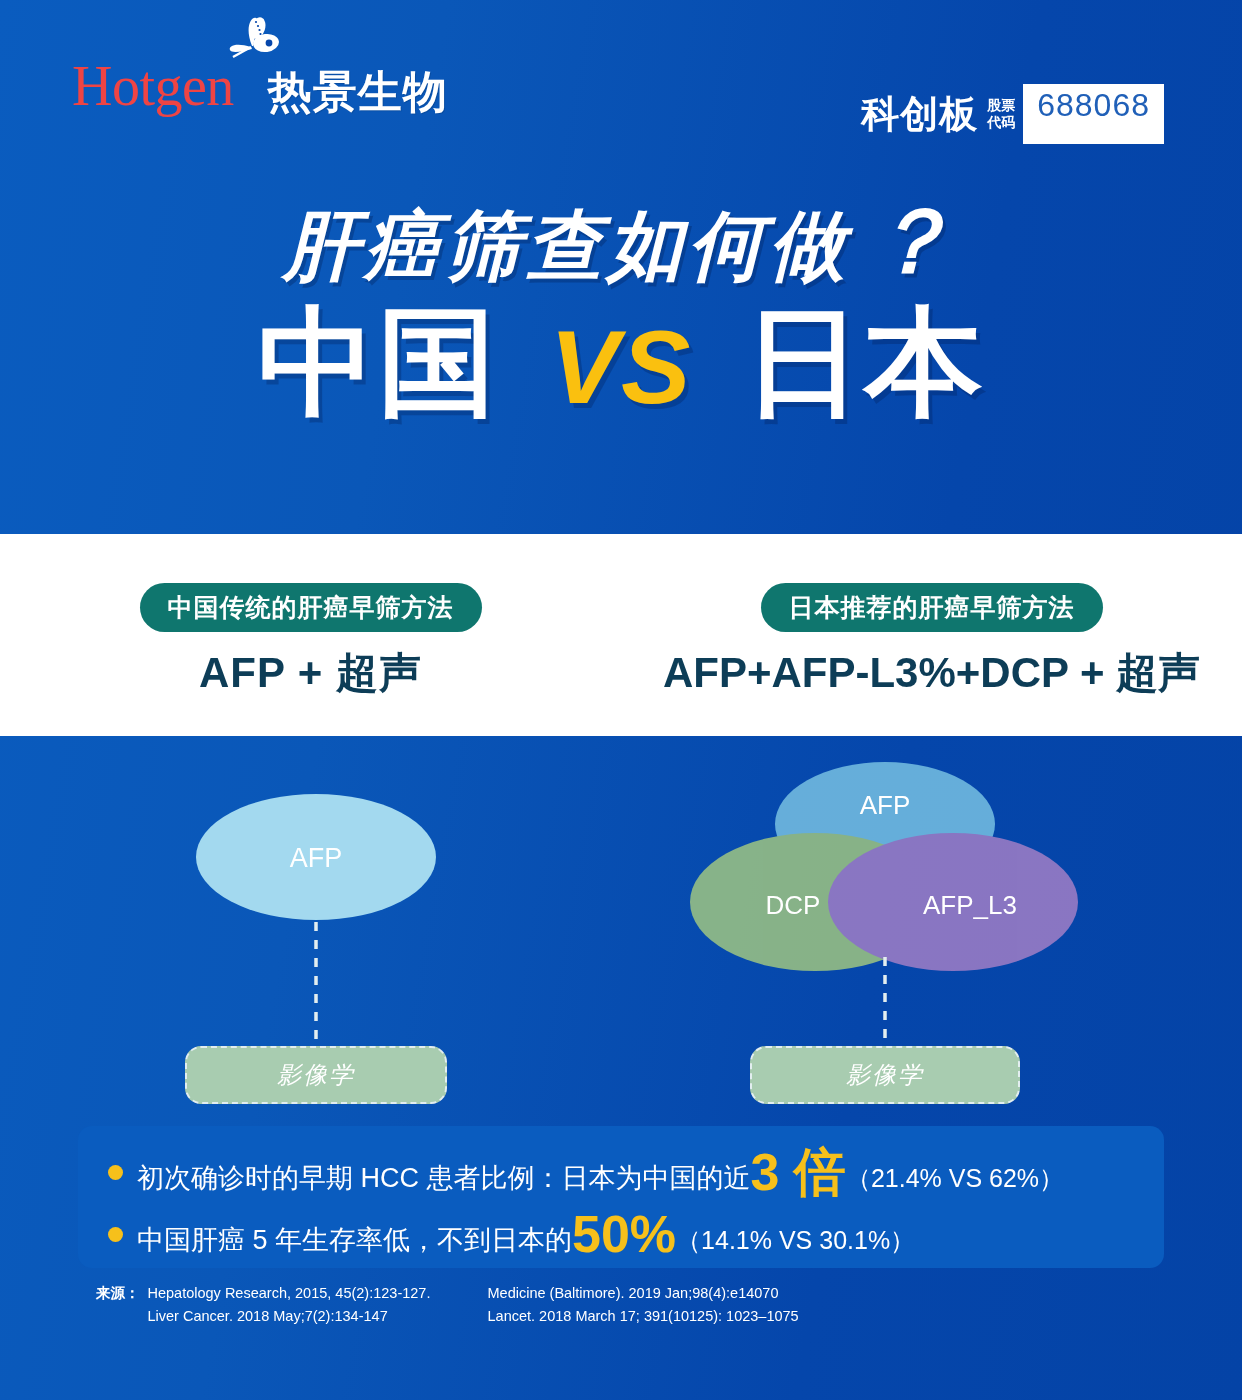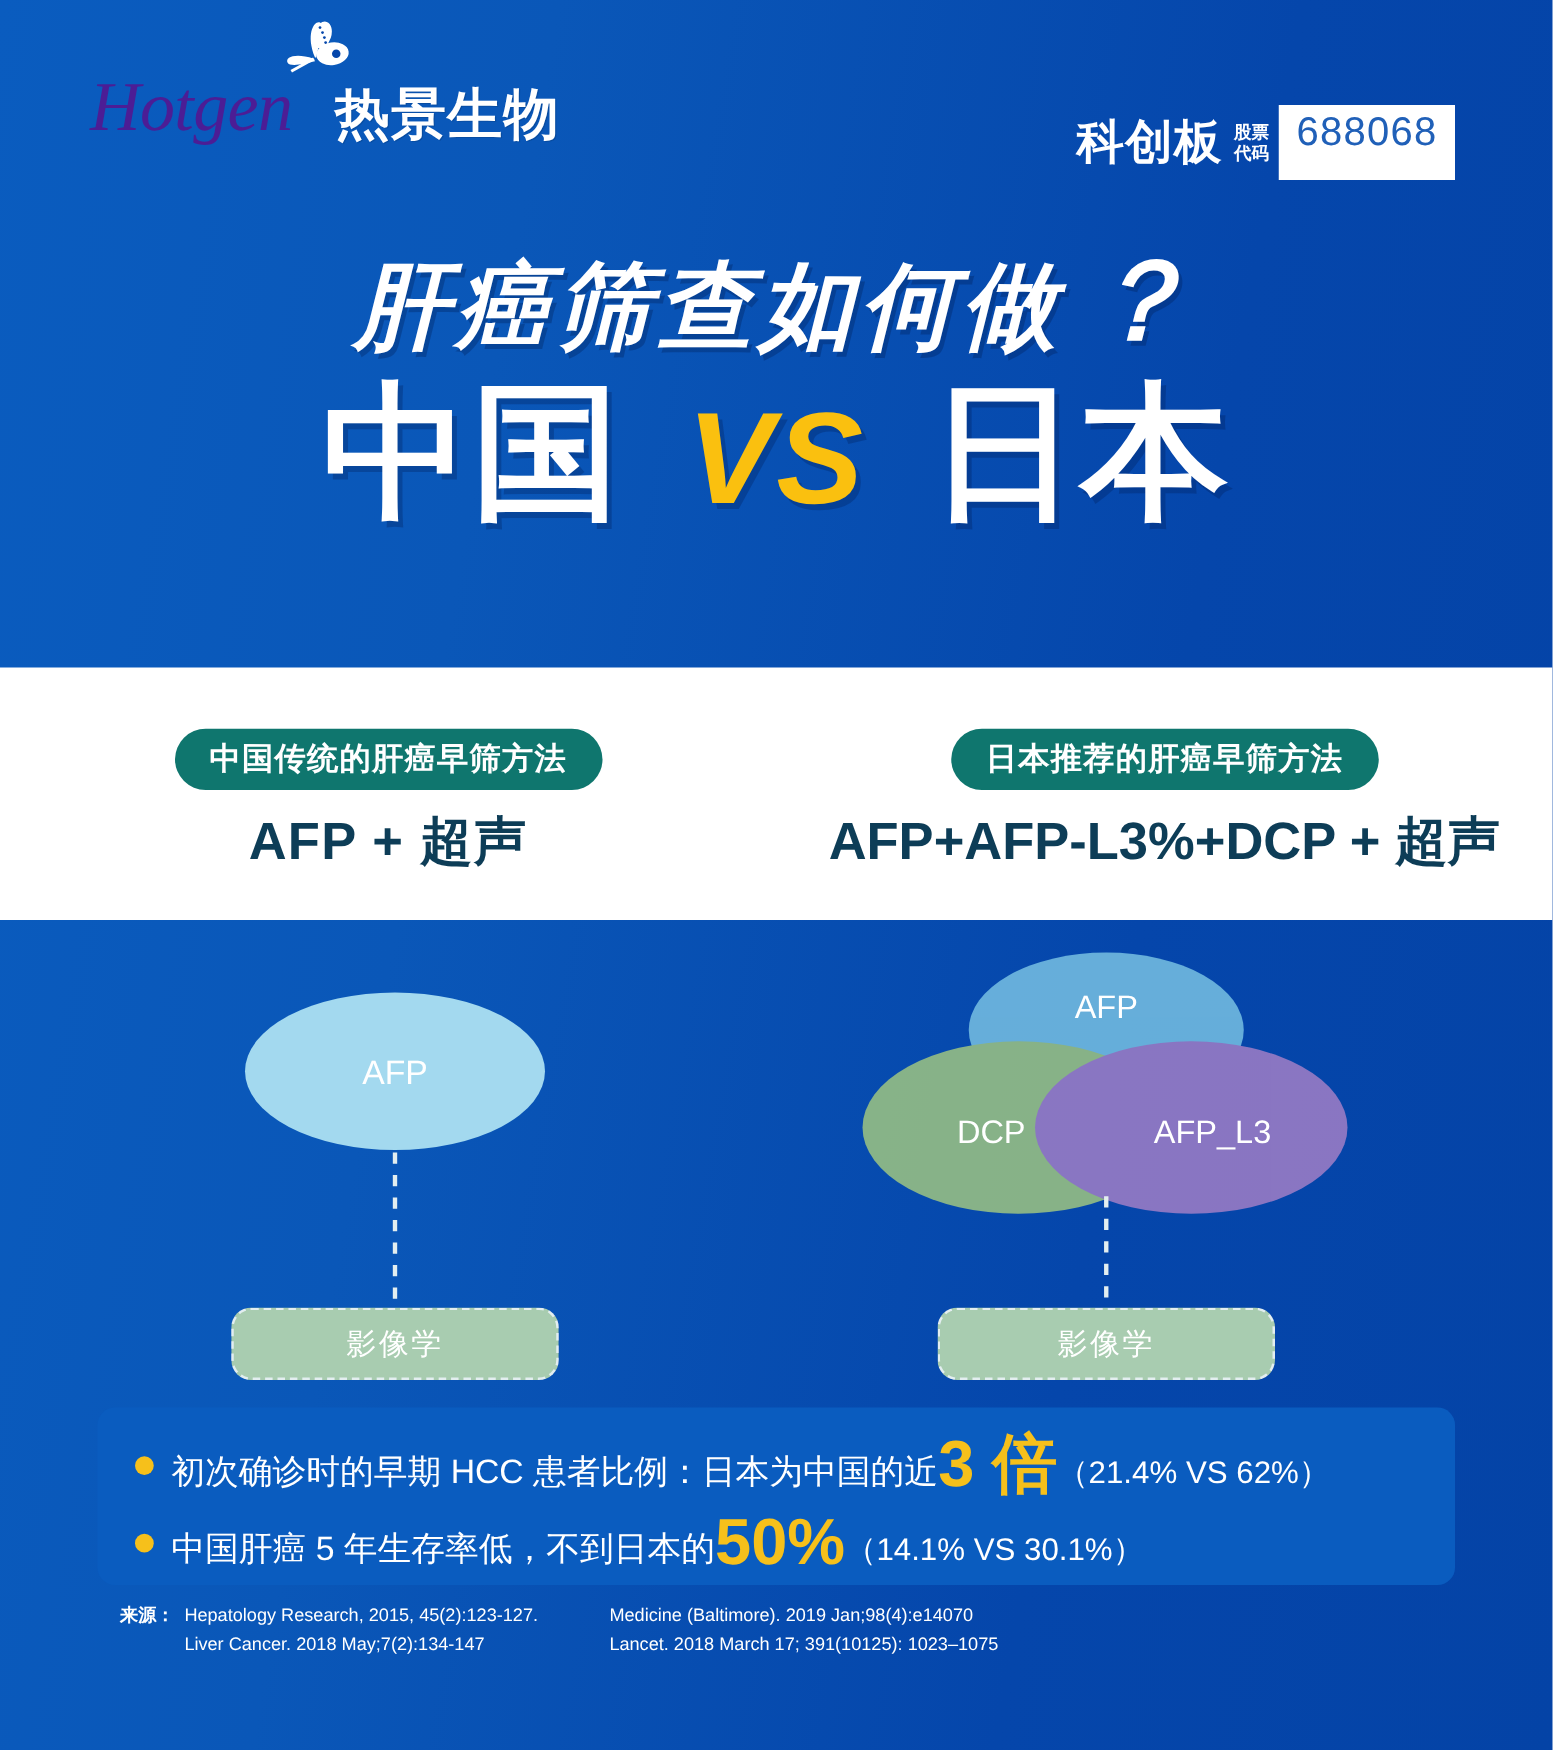--- a/index.html
+++ b/index.html
@@ -16,23 +16,22 @@
   
   #header {
     position:absolute; top:0; left:0; width:1242px; height:175px;
   }
   #logo-group {
     position:absolute; left:72px; top:58px;
     display:flex; align-items:flex-end;
   }
   #logo-wordmark {
     font-family:"Liberation Serif","DejaVu Serif",serif;
-    font-size:56px; color:#4c1d95; line-height:1;
+    font-size:56px; color:#ef4444; line-height:1;
     letter-spacing:-0.5px;
-    font-style:italic;
   }
   #butterfly-icon {
     position:absolute; left:150px; top:-42px;
     width:60px; height:52px;
   }
   #logo-cn {
     font-size:44px; font-weight:bold; color:#ffffff;
     line-height:1; margin-left:34px; letter-spacing:1px;
     text-shadow:1px 1px 0 rgba(0,0,0,.12);
   }
@@ -101,21 +100,21 @@
   #diagrams { position:absolute; top:742px; left:0; width:1242px; height:380px; }
   .diagram { position:absolute; top:0; height:380px; }
   #diagram-left  { left:60px;  width:560px; }
   #diagram-right { left:640px; width:560px; }
   .venn-svg { position:absolute; top:0; left:0; }
   .img-box {
     position:absolute; bottom:18px;
     background:#a8ccb0; border:2px dashed #e3eef0;
     border-radius:16px; height:58px;
     display:flex; align-items:center; justify-content:center;
-    color:#ffffff; font-size:24px; letter-spacing:2px;
+    color:#ffffff; font-size:24px; letter-spacing:2px;font-style:italic;
   }
   #img-box-left  { left:125px; width:262px; }
   #img-box-right { left:110px; width:270px; }
 
   
   #facts-panel {
     position:absolute; top:1126px; left:78px;
     width:1086px; height:142px;
     background:#0a5cbf; border-radius:14px;
     padding:20px 30px 0 30px;

